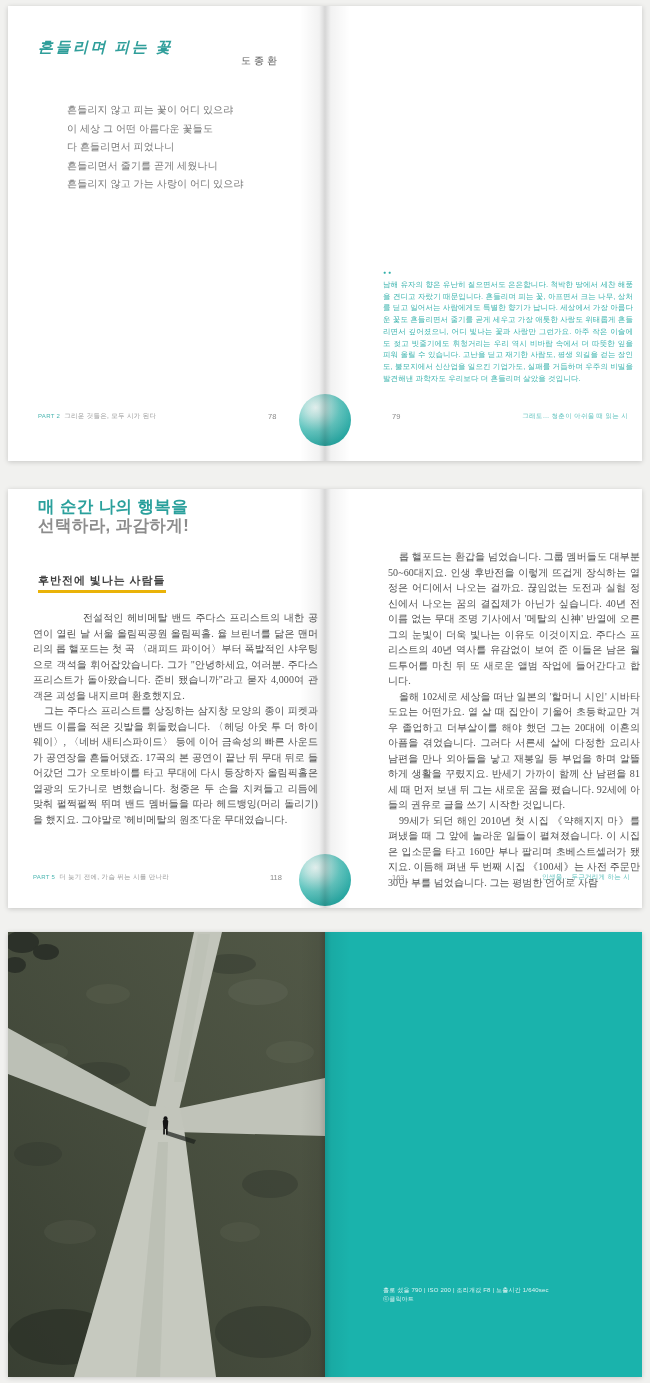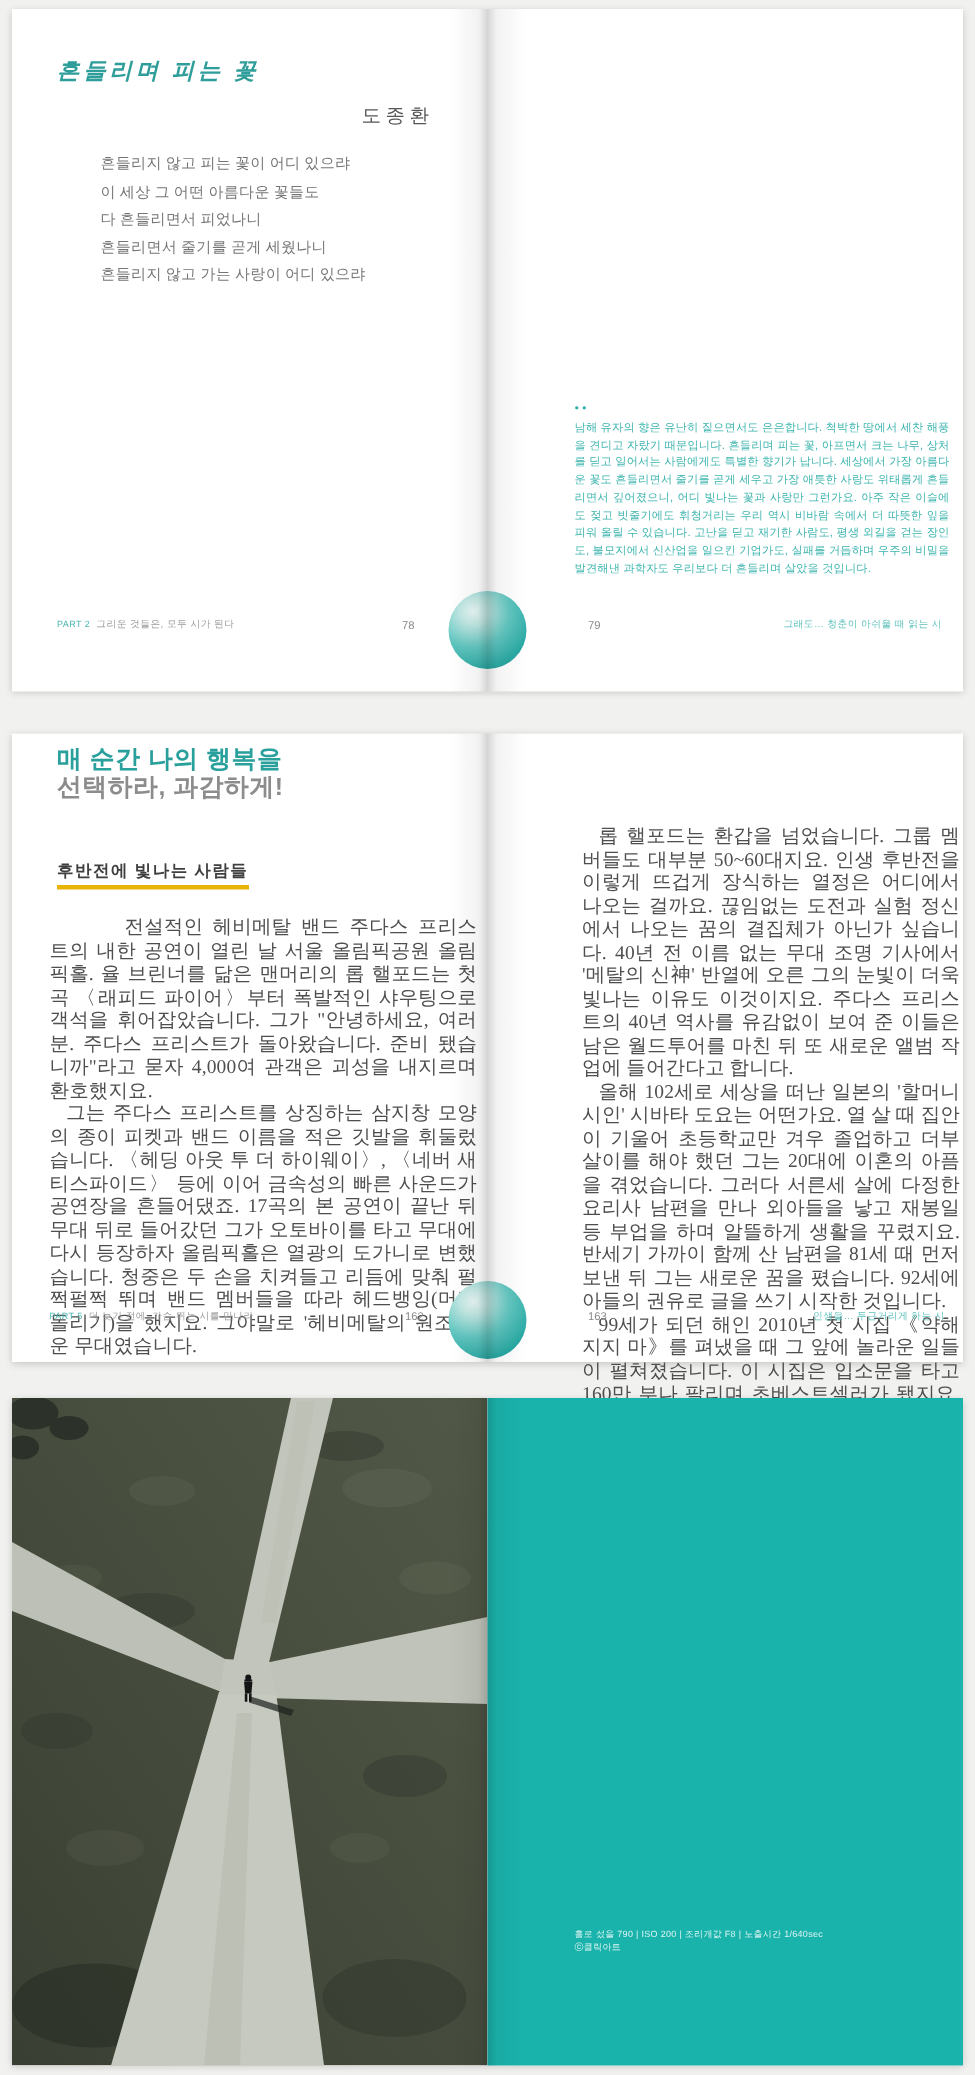--- a/index.html
+++ b/index.html
@@ -17,21 +17,21 @@
       rgba(0,0,0,0.16) 50%, rgba(0,0,0,0.05) 62%, rgba(0,0,0,0) 100%);
   }
   .orb{
     position:absolute;left:291px;width:52px;height:52px;border-radius:50%;
     background:radial-gradient(circle at 32% 26%, #eaf8f6 0%, #bfe7e3 18%,
       #63c7c1 46%, #2aa9a4 76%, #1f9a96 100%);
   }
   
   .s1-title{position:absolute;left:30px;top:32px;font-size:15px;font-weight:bold;
     font-style:italic;color:#2f9e9a;letter-spacing:2.5px}
-  .s1-author{position:absolute;left:233px;top:62px;font-size:13px;color:#565656;letter-spacing:3px}
+  .s1-author{position:absolute;left:233px;top:48px;font-size:10px;color:#565656;letter-spacing:3px}
   .s1-poem{position:absolute;left:59px;top:95px;font-size:10px;color:#757575;
     line-height:18.6px;letter-spacing:0.2px;white-space:nowrap}
   .stanza2{margin-top:19px}
   .bullets{position:absolute;left:375px;top:264px;font-size:5px;color:#2fafa9;letter-spacing:2px}
   .commentary{position:absolute;left:375px;top:273px;width:250px;
     font-family:"Liberation Sans",sans-serif;font-size:7.5px;color:#3bb4ae;
     line-height:11.7px;text-align:justify;letter-spacing:0.1px}
   
   .footer-line{position:absolute;font-family:"Liberation Sans",sans-serif;
     font-size:6.5px;color:#9a9a9a;letter-spacing:0.3px;white-space:nowrap}
@@ -40,21 +40,21 @@
     font-size:7.5px;color:#8a8a8a}
   .footer-teal{color:#5fc2bd;text-align:right}
   
   .s2-title{position:absolute;left:30px;top:8px;
     font-family:"Liberation Sans",sans-serif;font-size:16.5px;font-weight:bold;
     line-height:19px;letter-spacing:0.4px}
   .s2-title .t1{color:#2aa09c}
   .s2-title .t2{color:#8c8c8c}
   .s2-sub{position:absolute;left:30px;top:84px;font-size:11px;font-weight:bold;
     color:#3f3f3f;letter-spacing:1px;border-bottom:3px solid #eab308;padding-bottom:2px}
-  .bodytext{position:absolute;font-size:13px;color:#4e4e4e;line-height:15.5px;
+  .bodytext{position:absolute;font-size:10px;color:#4e4e4e;line-height:15.5px;
     text-align:justify;letter-spacing:0.1px}
   .bt-left{left:25px;top:121px;width:285px}
   .bt-right{left:380px;top:60px;width:252px}
   .para{text-indent:11px}
   .para-first{text-indent:50px}
   
   .photo-half{position:absolute;left:0;top:0;width:317px;height:445px;overflow:hidden}
   .photo-half svg{display:block}
   .teal-half{position:absolute;left:317px;top:0;width:317px;height:445px;background:#1ab3ac}
   .caption{position:absolute;left:58px;top:354px;
@@ -105,21 +105,21 @@
   </div>
   <div class="bodytext bt-right">
     <div class="para">롭 핼포드는 환갑을 넘었습니다. 그룹 멤버들도 대부분 50~60대지요. 인생 후반전을 이렇게 뜨겁게 장식하는 열정은 어디에서 나오는 걸까요. 끊임없는 도전과 실험 정신에서 나오는 꿈의 결집체가 아닌가 싶습니다. 40년 전 이름 없는 무대 조명 기사에서 '메탈의 신神' 반열에 오른 그의 눈빛이 더욱 빛나는 이유도 이것이지요. 주다스 프리스트의 40년 역사를 유감없이 보여 준 이들은 남은 월드투어를 마친 뒤 또 새로운 앨범 작업에 들어간다고 합니다.</div>
     <div class="para">올해 102세로 세상을 떠난 일본의 '할머니 시인' 시바타 도요는 어떤가요. 열 살 때 집안이 기울어 초등학교만 겨우 졸업하고 더부살이를 해야 했던 그는 20대에 이혼의 아픔을 겪었습니다. 그러다 서른세 살에 다정한 요리사 남편을 만나 외아들을 낳고 재봉일 등 부업을 하며 알뜰하게 생활을 꾸렸지요. 반세기 가까이 함께 산 남편을 81세 때 먼저 보낸 뒤 그는 새로운 꿈을 폈습니다. 92세에 아들의 권유로 글을 쓰기 시작한 것입니다.</div>
     <div class="para">99세가 되던 해인 2010년 첫 시집 《약해지지 마》를 펴냈을 때 그 앞에 놀라운 일들이 펼쳐졌습니다. 이 시집은 입소문을 타고 160만 부나 팔리며 초베스트셀러가 됐지요. 이듬해 펴낸 두 번째 시집 《100세》는 사전 주문만 30만 부를 넘었습니다. 그는 평범한 언어로 사람</div>
   </div>
 
   <div class="footer-line" style="left:25px;top:384px">
     <span class="part">PART 5</span><span>더 늦기 전에, 가슴 뛰는 시를 만나라</span>
   </div>
-  <div class="pagenum" style="left:262px;top:384px">162</div>
+  <div class="pagenum" style="left:262px;top:384px">118</div>
   <div class="pagenum" style="left:384px;top:384px">163</div>
   <div class="footer-line footer-teal" style="right:12px;top:384px">인생을… 두근거리게 하는 시</div>
 
   <div class="orb" style="top:365px"></div>
   <div class="gutter"></div>
 </div>
 
 <div class="spread" style="top:932px;height:445px">
   <div class="photo-half">
     <svg width="317" height="445" viewBox="0 0 317 445" xmlns="http://www.w3.org/2000/svg">

